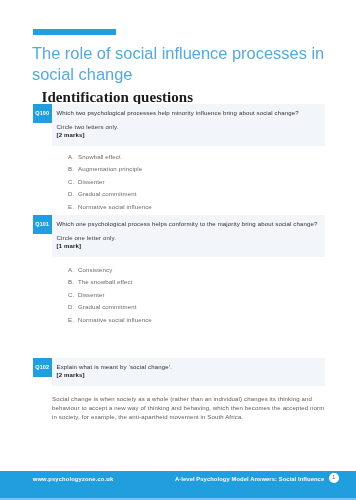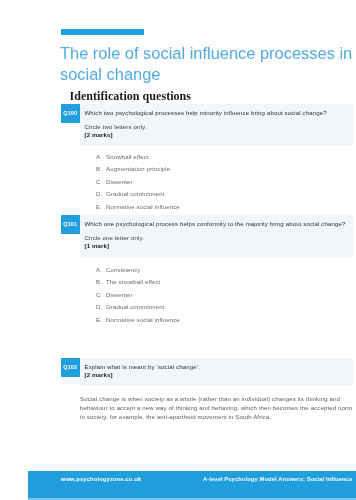--- a/index.html
+++ b/index.html
@@ -1,24 +1,24 @@
 <!DOCTYPE html>
 <html><head>
 <meta charset="utf-8">
 <style>
   html,body{margin:0;padding:0;}
   body{width:356px;height:500px;background:#ffffff;font-family:"Liberation Sans",sans-serif;
        -webkit-font-smoothing:antialiased;overflow:hidden;position:relative;}
-  .page{position:absolute;inset:0;background:#fff;margin-left:28px;}
+  .page{position:absolute;inset:0;background:#fff;}
   .accent-bar{position:absolute;left:33px;top:28.5px;width:83px;height:6px;background:#219EDE;}
   .doc-title{position:absolute;left:32px;top:44.2px;width:309px;color:#52AAE2;
        font-size:17.1px;font-weight:400;line-height:20.9px;letter-spacing:0px;
        transform:scaleX(0.961);transform-origin:0 0;}
   .section-head{position:absolute;left:31.5px;font-family:"Liberation Serif",serif;
-       font-weight:bold;font-size:12px;color:#1b1b1b;letter-spacing:0.05px;padding-left:10px;}
+       font-weight:bold;font-size:15px;color:#1b1b1b;letter-spacing:0.05px;padding-left:10px;}
   .qblock{position:absolute;left:33px;}
   .qbadge{position:absolute;left:0;top:0;width:18.5px;height:18.5px;background:#219EDE;
        color:#fff;font-size:5.5px;font-weight:bold;display:flex;align-items:center;justify-content:center;
        letter-spacing:0.1px;}
   .qbody{position:absolute;left:18.5px;top:0;width:273.5px;background:#F2F5F9;box-sizing:border-box;
        padding:5.3px 6px 6.7px 5px;}
   .qtext{font-size:6.05px;color:#2f2f2f;line-height:8px;letter-spacing:0.135px;}
   .qinst{font-size:6.05px;color:#3a3a3a;line-height:8px;margin-top:6px;letter-spacing:0.135px;}
   .qmarks{font-size:6.05px;color:#1b1b1b;font-weight:bold;line-height:8px;letter-spacing:0.135px;}
   .opts{position:absolute;left:68px;}

